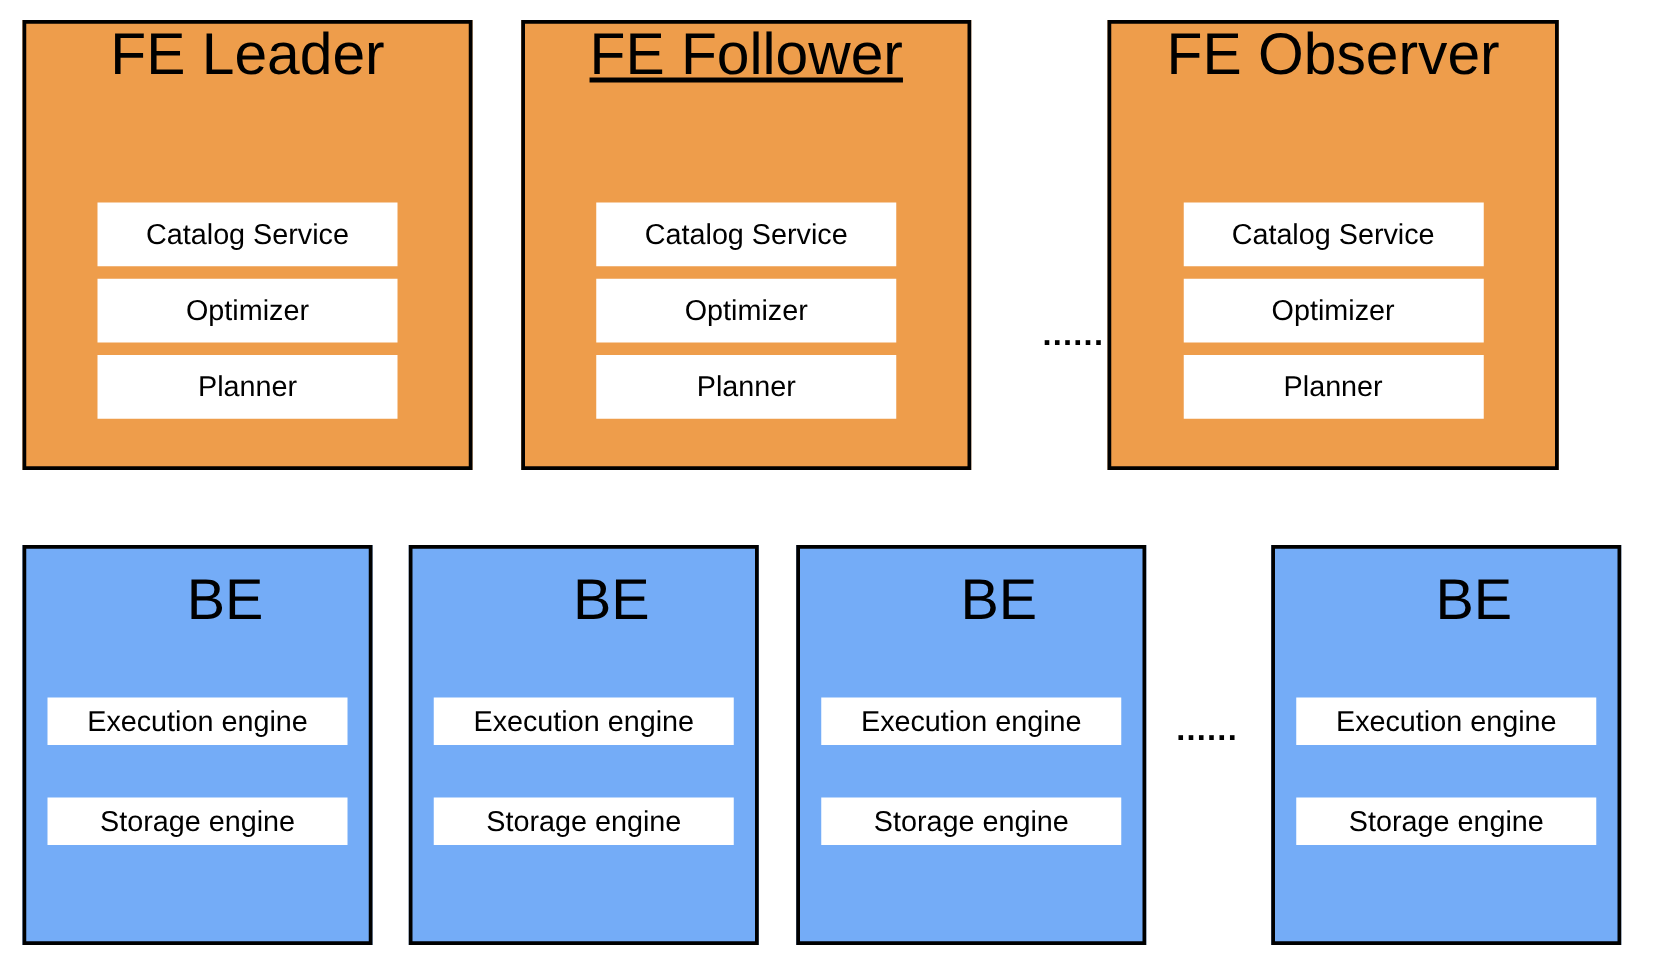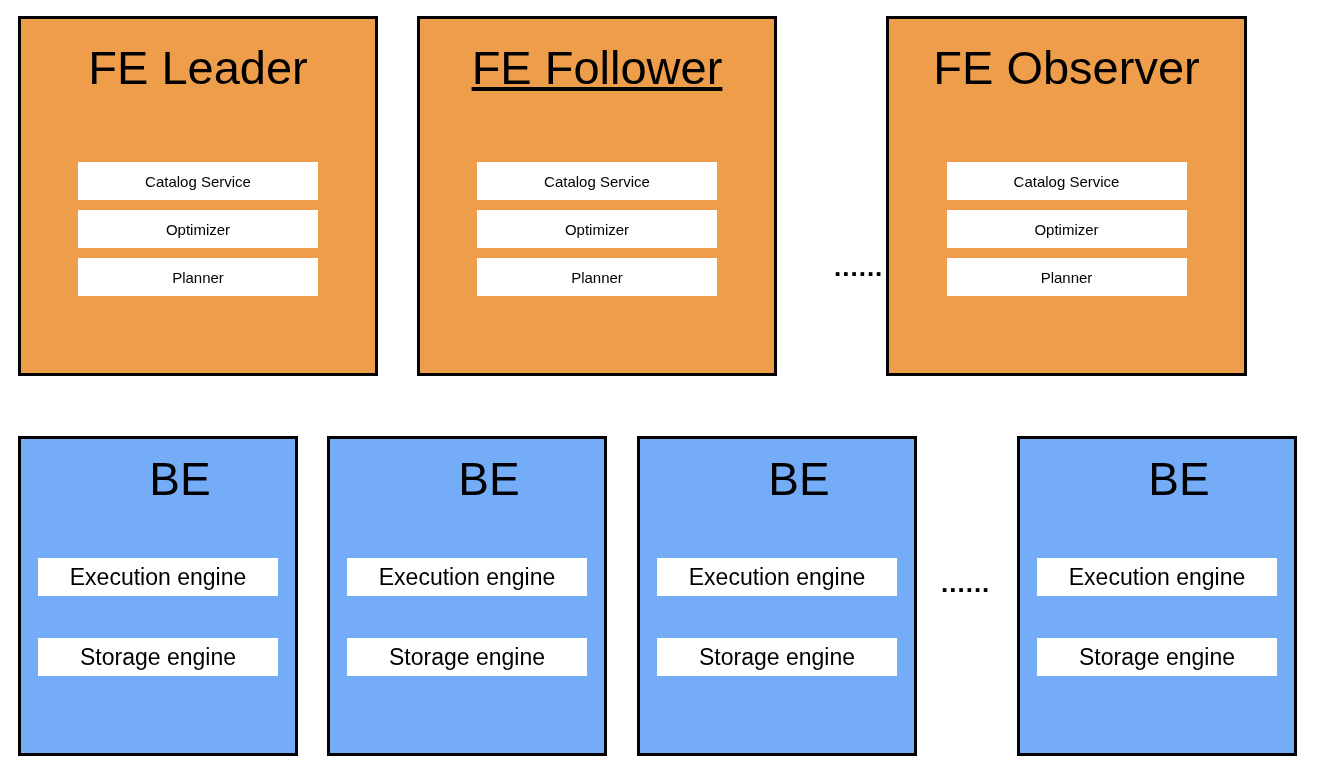--- a/index.html
+++ b/index.html
@@ -43,21 +43,20 @@
 
   .node-title {
     font-weight: 400;
     line-height: 1;
     text-align: center;
     white-space: nowrap;
     color: #000000;
   }
   .node.fe .node-title {
     font-size: 47px;
-    margin-top: 25px;
   }
   .node.be .node-title {
     font-size: 46px;
     margin-top: 17px;
   }
 
   
   .components {
     position: absolute;
     left: 0;
@@ -80,22 +79,22 @@
     box-sizing: border-box;
     display: flex;
     align-items: center;
     justify-content: center;
     text-align: center;
     white-space: nowrap;
     color: #000000;
   }
   .fe .component {
     width: 240px;
-    height: 38px;
-    font-size: 15px;
+    height: 51px;
+    font-size: 23px;
   }
   .be .component {
     width: 240px;
     height: 38px;
     font-size: 23px;
   }
 
   
   .ellipsis {
     position: absolute;

